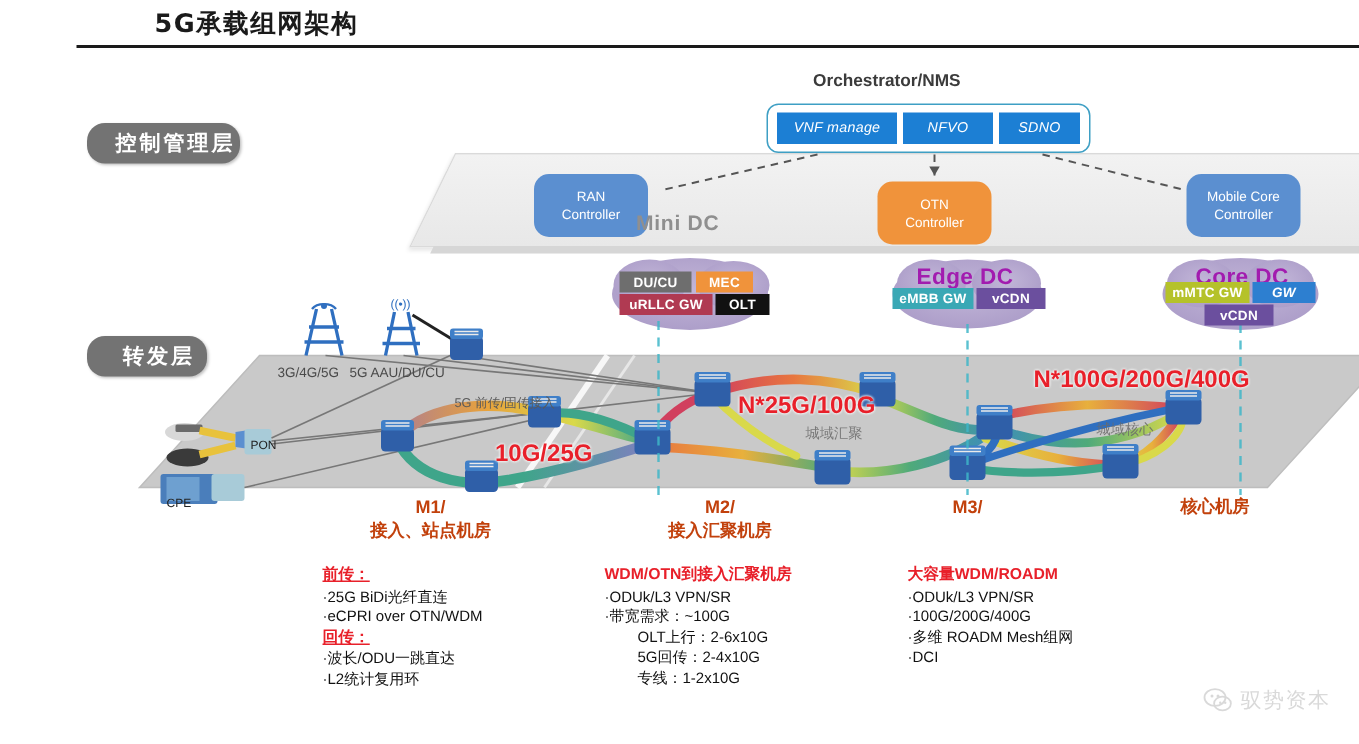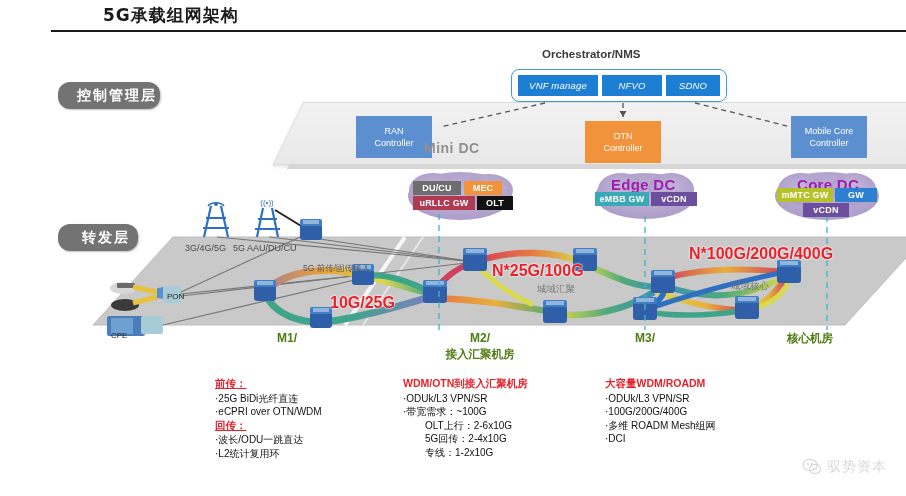--- a/index.html
+++ b/index.html
@@ -73,21 +73,21 @@
     white-space:nowrap; letter-spacing:.2px;font-style:italic;
   }
   #orch-vnf  { left:473px; width:80px; }
   #orch-nfvo { left:557px; width:60px; }
   #orch-sdno { left:621px; width:54px; }
 
   
   .ctrl-box {
     position:absolute; height:42px; width:76px;
     display:flex; flex-direction:column; align-items:center; justify-content:center;
-    color:#ffffff; font-size:9px; line-height:12px; text-align:center;
+    color:#ffffff; font-size:9px; line-height:12px; text-align:center;border-radius:10px;
   }
   #ctrl-ran    { left:311px; top:116px; background:#5b8fd0; }
   #ctrl-otn    { left:540px; top:121px; background:#f0933b; }
   #ctrl-mcore  { left:746px; top:116px; background:#5b8fd0;text-align:center; }
   .minidc-text {
     position:absolute; left:379px; top:140px;
     font-size:14px; font-weight:bold; color:#8f8f8f; letter-spacing:.5px;
   }
   .cloud-label {
     position:absolute; font-size:15px; font-weight:bold; color:#a21caf;
@@ -102,21 +102,21 @@
 
   
   #fw-plane {
     position:absolute; left:0; top:0; width:906px; height:496px;
     pointer-events:none;
   }
 
   
   .m-label {
     position:absolute; text-align:center;
-    font-size:12px; font-weight:bold; color:#4d7c0f; line-height:16px;
+    font-size:12px; font-weight:bold; color:#c2410c; line-height:16px;
     white-space:nowrap;
   }
   .m-label .sub { font-size:11.5px; }
 
   
   .note-block { position:absolute; font-size:10px; line-height:13.6px; color:#111; }
   .note-head {
     color:#e8202a; font-weight:bold; font-size:10.5px;
     text-decoration:underline; display:block; margin-bottom:1px; white-space:nowrap;
   }
@@ -400,38 +400,39 @@
 
   <div class="chip" style="left:368px; top:181px; width:48px; background:#6e6e6e;">DU/CU</div>
   <div class="chip" style="left:419px; top:181px; width:38px; background:#f0933b;">MEC</div>
   <div class="chip" style="left:368px; top:196px; width:62px; background:#b03a52;">uRLLC GW</div>
   <div class="chip" style="left:432px; top:196px; width:36px; background:#111111;">OLT</div>
 
   <div class="chip" style="left:550px; top:192px; width:54px; background:#3aa8b5;">eMBB GW</div>
   <div class="chip" style="left:606px; top:192px; width:46px; background:#6b4f9e;">vCDN</div>
 
   <div class="chip" style="left:732px; top:188px; width:56px; background:#b5c22a;">mMTC GW</div>
-  <div class="chip" style="left:790px; top:188px; width:42px; background:#2d7fd0;">GW</div>
+  <div class="chip" style="left:790px; top:188px; width:42px; background:#2d7fd0;font-style:italic;">GW</div>
   <div class="chip" style="left:758px; top:203px; width:46px; background:#6b4f9e;">vCDN</div>
 
   <div class="ran-lbl" style="left:140px; top:243px;">3G/4G/5G</div>
   <div class="ran-lbl" style="left:188px; top:243px;">5G AAU/DU/CU</div>
   <div class="plane-small" style="left:258px; top:263px;">5G 前传/固传接入</div>
   <div class="tiny-lbl" style="left:122px; top:292px; color:#222;">PON</div>
   <div class="tiny-lbl" style="left:66px; top:331px; color:#222;">CPE</div>
 
   <div class="bw" style="left:285px; top:294px;">10G/25G</div>
   <div class="bw" style="left:447px; top:262px;">N*25G/100G</div>
   <div class="bw" style="left:644px; top:245px;">N*100G/200G/400G</div>
 
   <div class="zone" style="left:492px; top:283px;">城域汇聚</div>
   <div class="zone" style="left:686px; top:280px;">城域核心</div>
 
   <div class="m-label" style="left:182px; top:330px; width:120px;">
     <div>M1/</div>
+    <div class="sub">接入、站点机房</div>
   </div>
   <div class="m-label" style="left:375px; top:330px; width:120px;">
     <div>M2/</div>
     <div class="sub">接入汇聚机房</div>
   </div>
   <div class="m-label" style="left:540px; top:330px; width:120px;">
     <div>M3/</div>
   </div>
   <div class="m-label" style="left:705px; top:330px; width:120px;">
     <div class="sub">核心机房</div>

